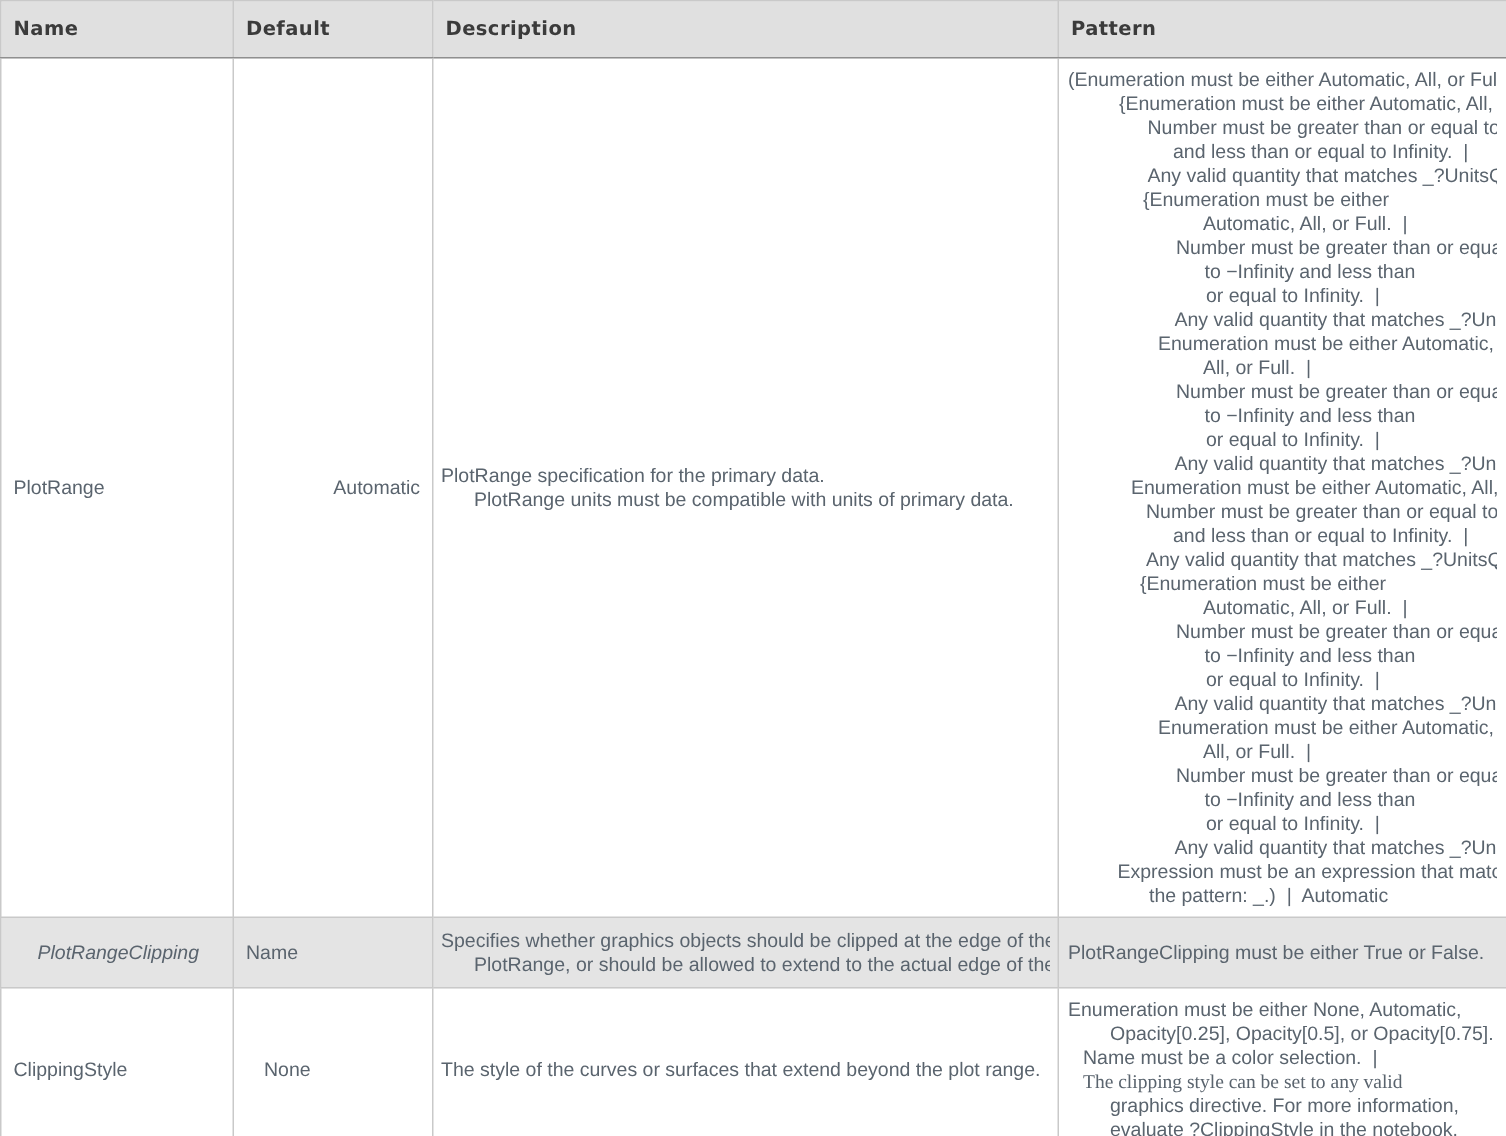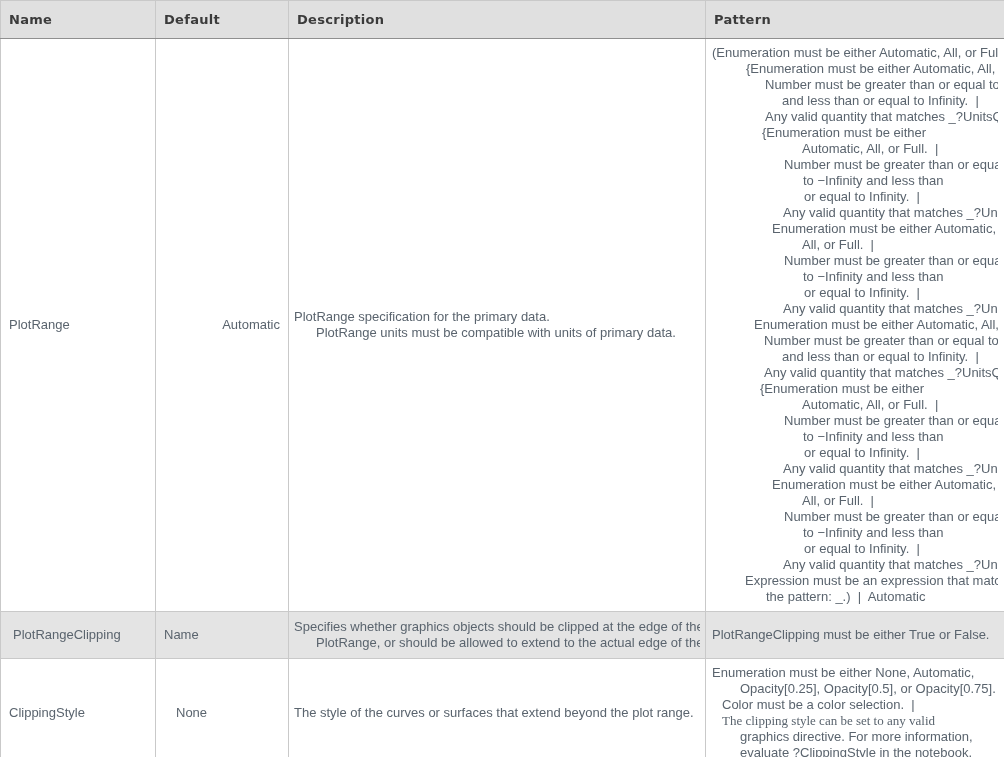--- a/index.html
+++ b/index.html
@@ -118,21 +118,21 @@
           <div class="line" style="margin-left: 72px;">Number must be greater than or equal</div>
           <div class="line" style="margin-left: 91px;">to −Infinity and less than</div>
           <div class="line" style="margin-left: 92px;">or equal to Infinity.  |</div>
           <div class="line" style="margin-left: 71px;">Any valid quantity that matches _?UnitsQ.}}  |</div>
           <div class="line" style="margin-left: 33px;">Expression must be an expression that matches</div>
           <div class="line" style="margin-left: 54px;">the pattern: _.)  |  Automatic</div>
         </td>
       </tr>
       <tr class="shaded">
         <td class="col-name">
-          <div class="line" style="margin-left: 4px;">PlotRangeClipping</div>
+          <div class="line" style="margin-left: 16px; font-style: italic;">PlotRangeClipping</div>
         </td>
         <td class="col-default">
           <div class="line" style="margin-left: 0px;">Name</div>
         </td>
         <td class="col-desc">
           <div class="line" style="margin-left: 0px;">Specifies whether graphics objects should be clipped at the edge of the region defined by</div>
           <div class="line" style="margin-left: 22px;">PlotRange, or should be allowed to extend to the actual edge of the image.</div>
         </td>
         <td class="col-pattern">
           <div class="line" style="margin-left: 0px;">PlotRangeClipping must be either True or False.</div>
@@ -144,20 +144,20 @@
         </td>
         <td class="col-default">
           <div class="line" style="margin-left: 12px;">None</div>
         </td>
         <td class="col-desc">
           <div class="line" style="margin-left: 0px;">The style of the curves or surfaces that extend beyond the plot range.</div>
         </td>
         <td class="col-pattern">
           <div class="line" style="margin-left: 0px;">Enumeration must be either None, Automatic,</div>
           <div class="line" style="margin-left: 28px;">Opacity[0.25], Opacity[0.5], or Opacity[0.75].  |</div>
-          <div class="line" style="margin-left: 10px;">Color must be a color selection.  |</div>
+          <div class="line" style="margin-left: 10px;">Name must be a color selection.  |</div>
           <div class="line" style="margin-left: 10px; font-family: Liberation Serif, serif;">The clipping style can be set to any valid</div>
           <div class="line" style="margin-left: 28px;">graphics directive. For more information,</div>
           <div class="line" style="margin-left: 28px;">evaluate ?ClippingStyle in the notebook.</div>
         </td>
       </tr>
     </tbody>
 </table>
 
 </body></html>

